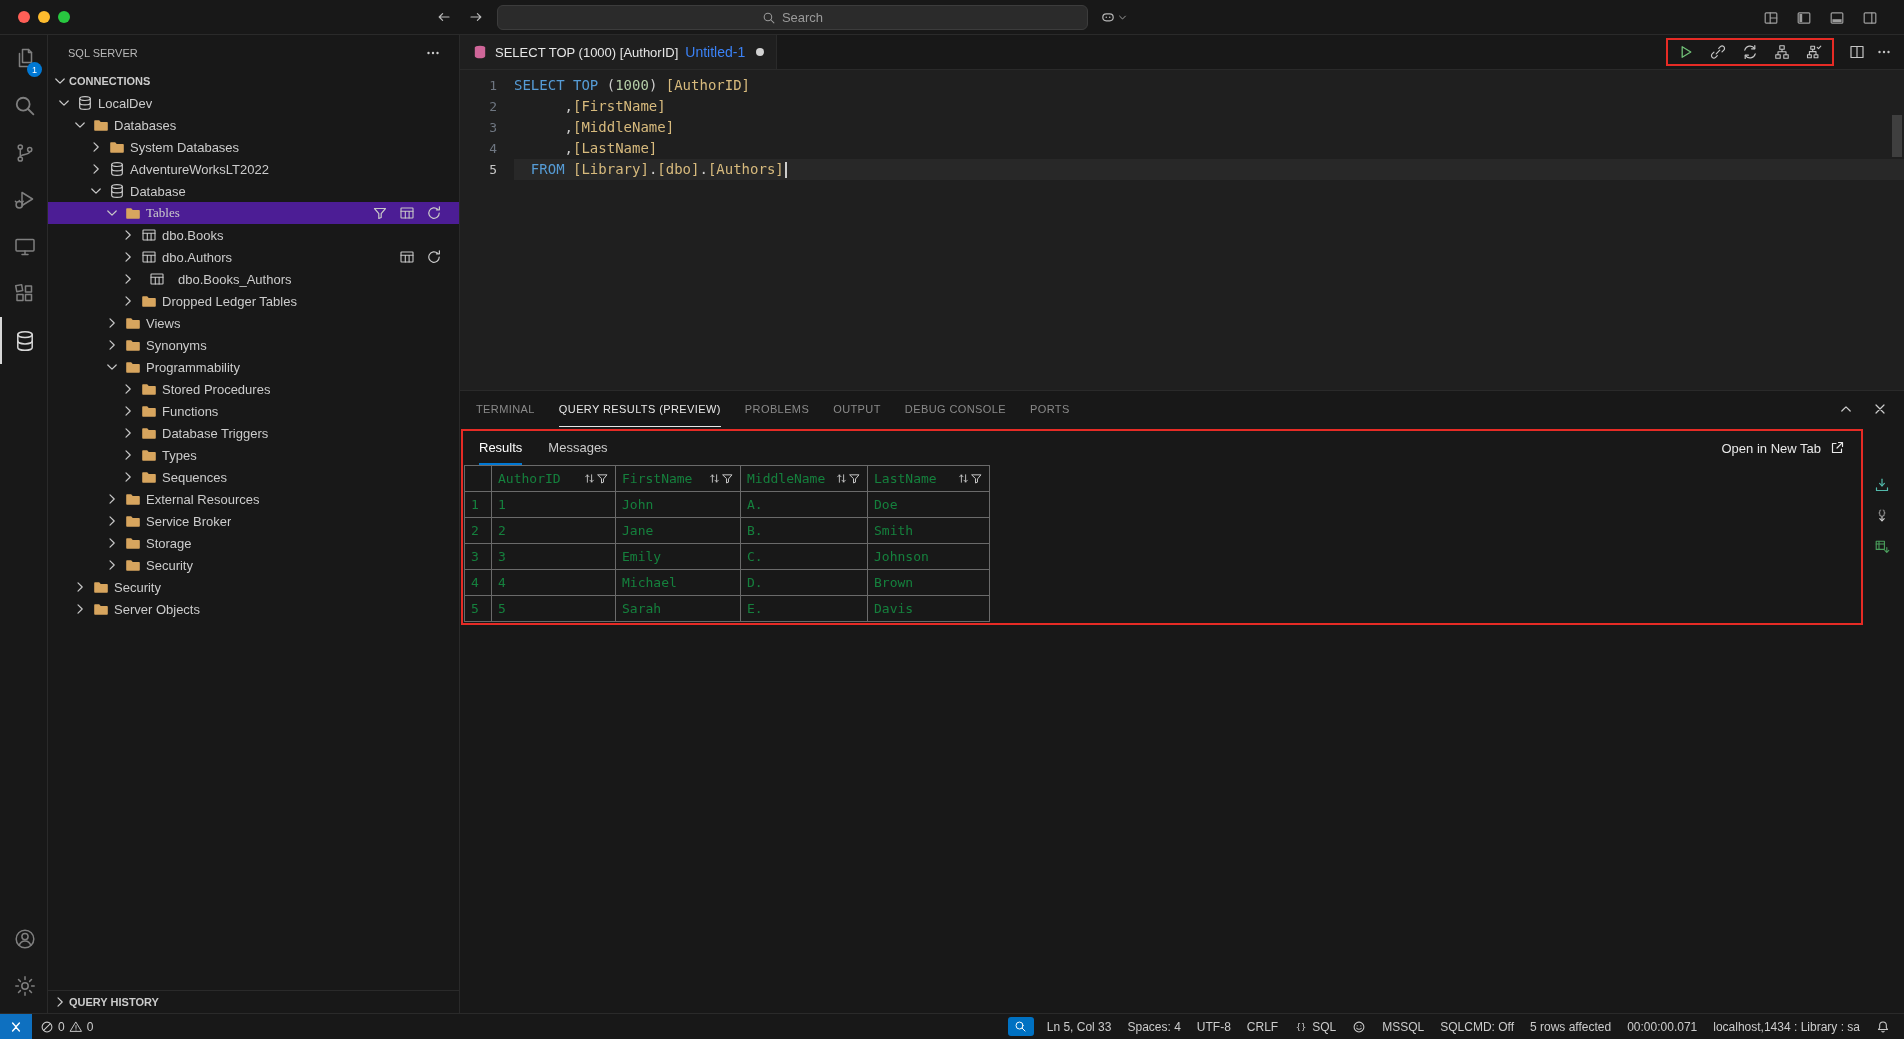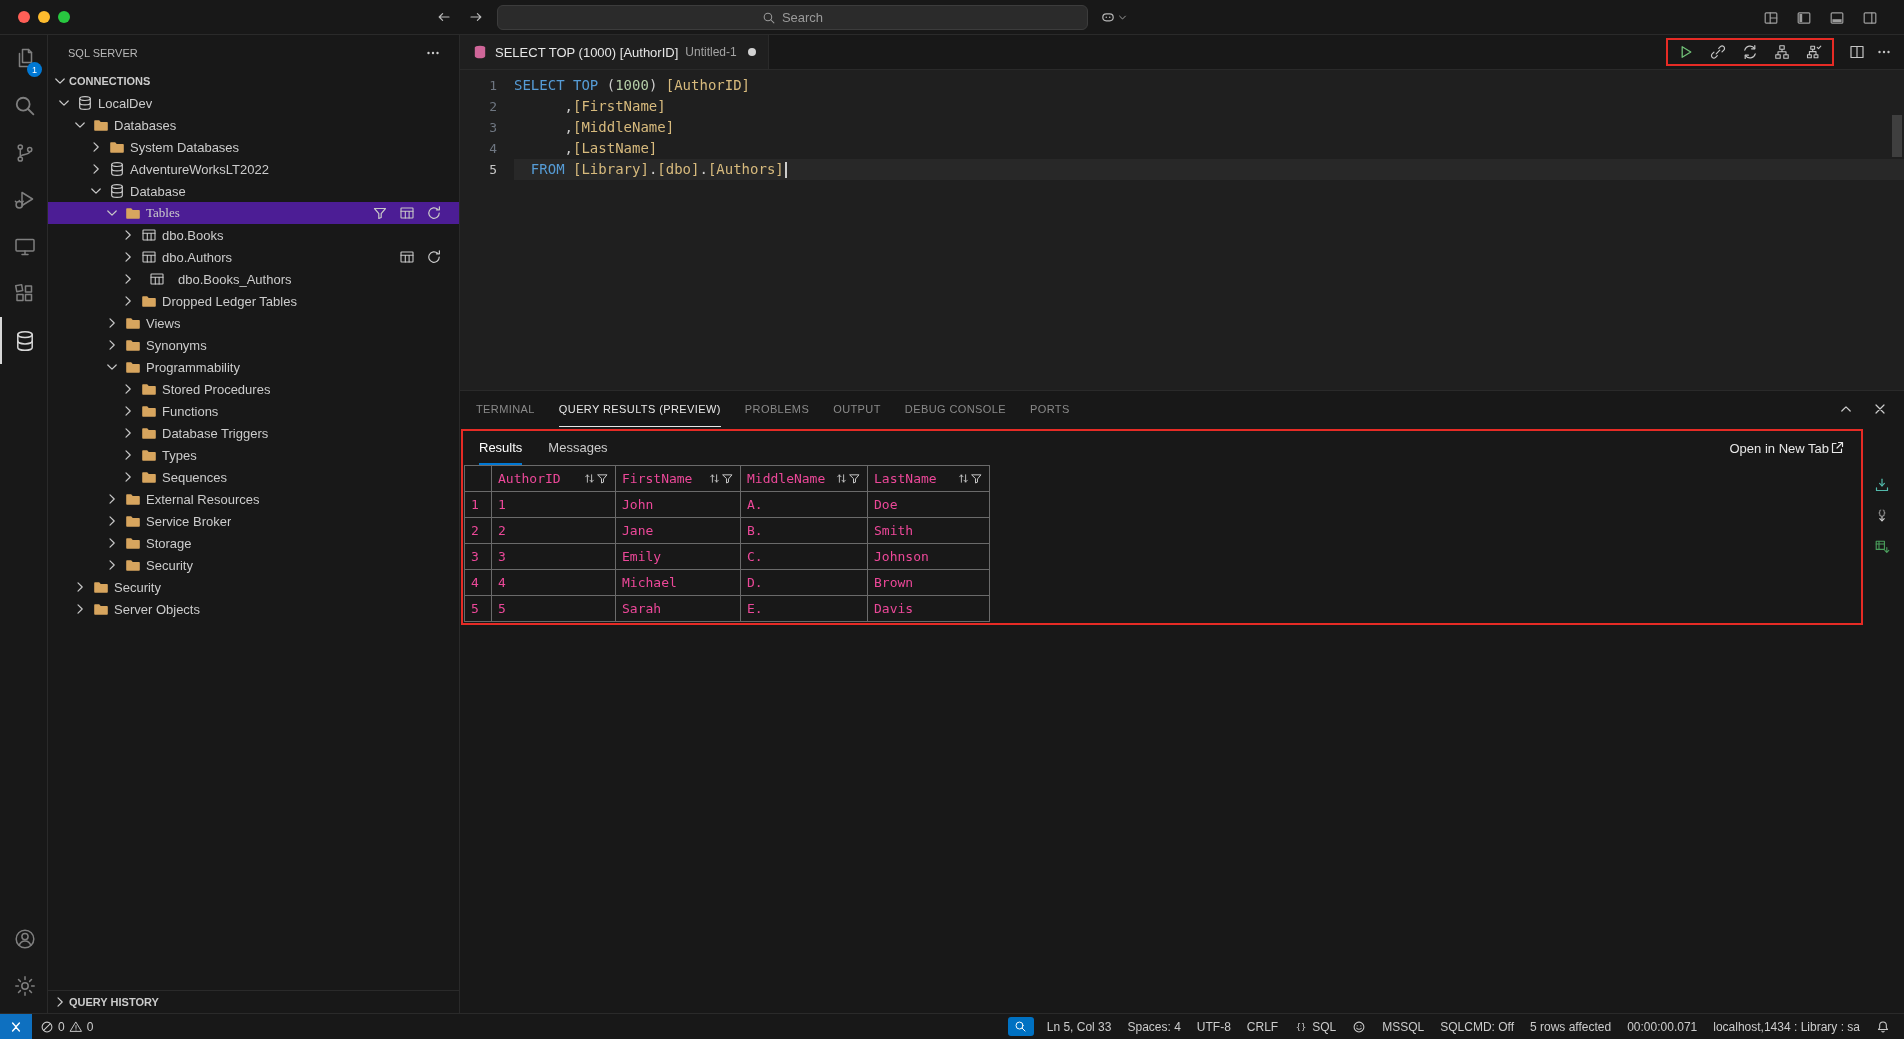--- a/index.html
+++ b/index.html
@@ -50,21 +50,21 @@
   .tree-label{overflow:hidden;text-overflow:ellipsis;}
   .row-actions{margin-left:auto;display:flex;gap:6px;color:#cccccc;}
   .sb-qh{height:23px;border-top:1px solid #2a2a2a;display:flex;align-items:center;gap:1px;
     padding:0 4px;font-weight:700;font-size:11px;cursor:pointer;}
 
   
   .editor-col{flex:1;min-width:0;display:flex;flex-direction:column;background:#1f1f1f;}
   .tabbar{height:35px;background:#181818;border-bottom:1px solid #2a2a2a;display:flex;align-items:stretch;}
   .tab{display:flex;align-items:center;gap:7px;padding:0 12px;background:#1f1f1f;
     border-right:1px solid #2a2a2a;color:#e6e6e6;cursor:pointer;}
-  .tab-detail{color:#a3a3a3;font-size:12px;}
+  .tab-detail{color:#3b82f6;font-size:14px;}
   .mod-dot{width:8px;height:8px;border-radius:50%;background:#d2d2d2;margin-left:4px;}
   .tab-actions{margin-left:auto;display:flex;align-items:center;gap:11px;padding-right:12px;color:#c5c5c5;}
   .redbox{display:flex;align-items:center;gap:16px;border:2px solid #e62b25;padding:4px 10px;margin-right:4px;}
   .tb-btn{cursor:pointer;display:flex;}
   .editor-body{height:320px;display:flex;font-family:"DejaVu Sans Mono",monospace;font-size:14px;
     line-height:21px;padding-top:5px;position:relative;}
   .gutter{width:54px;color:#6e7681;text-align:right;padding-right:17px;font-size:13px;}
   .lnum{height:21px;}
   .lnum.cur{color:#c6c6c6;}
   .codearea{flex:1;white-space:pre;color:#cccccc;cursor:text;}
@@ -81,23 +81,23 @@
   .ptab{font-size:11px;letter-spacing:.4px;color:#8a8a8a;display:flex;align-items:center;
     border-bottom:1px solid transparent;cursor:pointer;}
   .ptab.active{color:#e7e7e7;border-bottom-color:#e7e7e7;}
   .panel-actions{margin-left:auto;display:flex;gap:18px;color:#cccccc;}
   .panel-actions .icon{cursor:pointer;}
   .results-area{flex:1;position:relative;text-align:right;}
   .red-results{position:absolute;left:1px;top:2px;width:1402px;height:196px;border:2px solid #e62b25;}
   .results-header{height:34px;display:flex;align-items:stretch;padding:0 16px;gap:26px;}
   .rtab{color:#cccccc;display:flex;align-items:center;border-bottom:2px solid transparent;cursor:pointer;}
   .rtab.active{color:#ffffff;border-bottom-color:#0078d4;}
-  .open-new{margin-left:auto;display:flex;align-items:center;color:#e8e8e8;cursor:pointer;}
+  .open-new{margin-left:auto;display:flex;align-items:center;gap:8px;color:#e8e8e8;cursor:pointer;}
   .rgrid{display:grid;grid-template-columns:27px 124px 125px 127px 122px;width:fit-content;
-    font-family:"DejaVu Sans Mono",monospace;font-size:13px;color:#ec4899;margin-left:1px;
+    font-family:"DejaVu Sans Mono",monospace;font-size:13px;color:#15803d;margin-left:1px;
     border-top:1px solid #6a6a6a;border-left:1px solid #6a6a6a;}
   .cell{border-right:1px solid #6a6a6a;border-bottom:1px solid #6a6a6a;height:26px;
     display:flex;align-items:center;padding:0 6px;cursor:default;}
   .cell.head{justify-content:space-between;}
   .hicons{display:flex;gap:0;color:#cccccc;}
   .export-col{position:absolute;left:1414px;top:50px;display:flex;flex-direction:column;gap:15px;}
   .export-btn{cursor:pointer;display:flex;}
   .export-btn[data-name="save-as-csv-button"]{color:#53b9ab;}
   .export-btn[data-name="save-as-json-button"]{color:#cccccc;}
   .export-btn[data-name="save-as-excel-button"]{color:#4a9e5c;}

